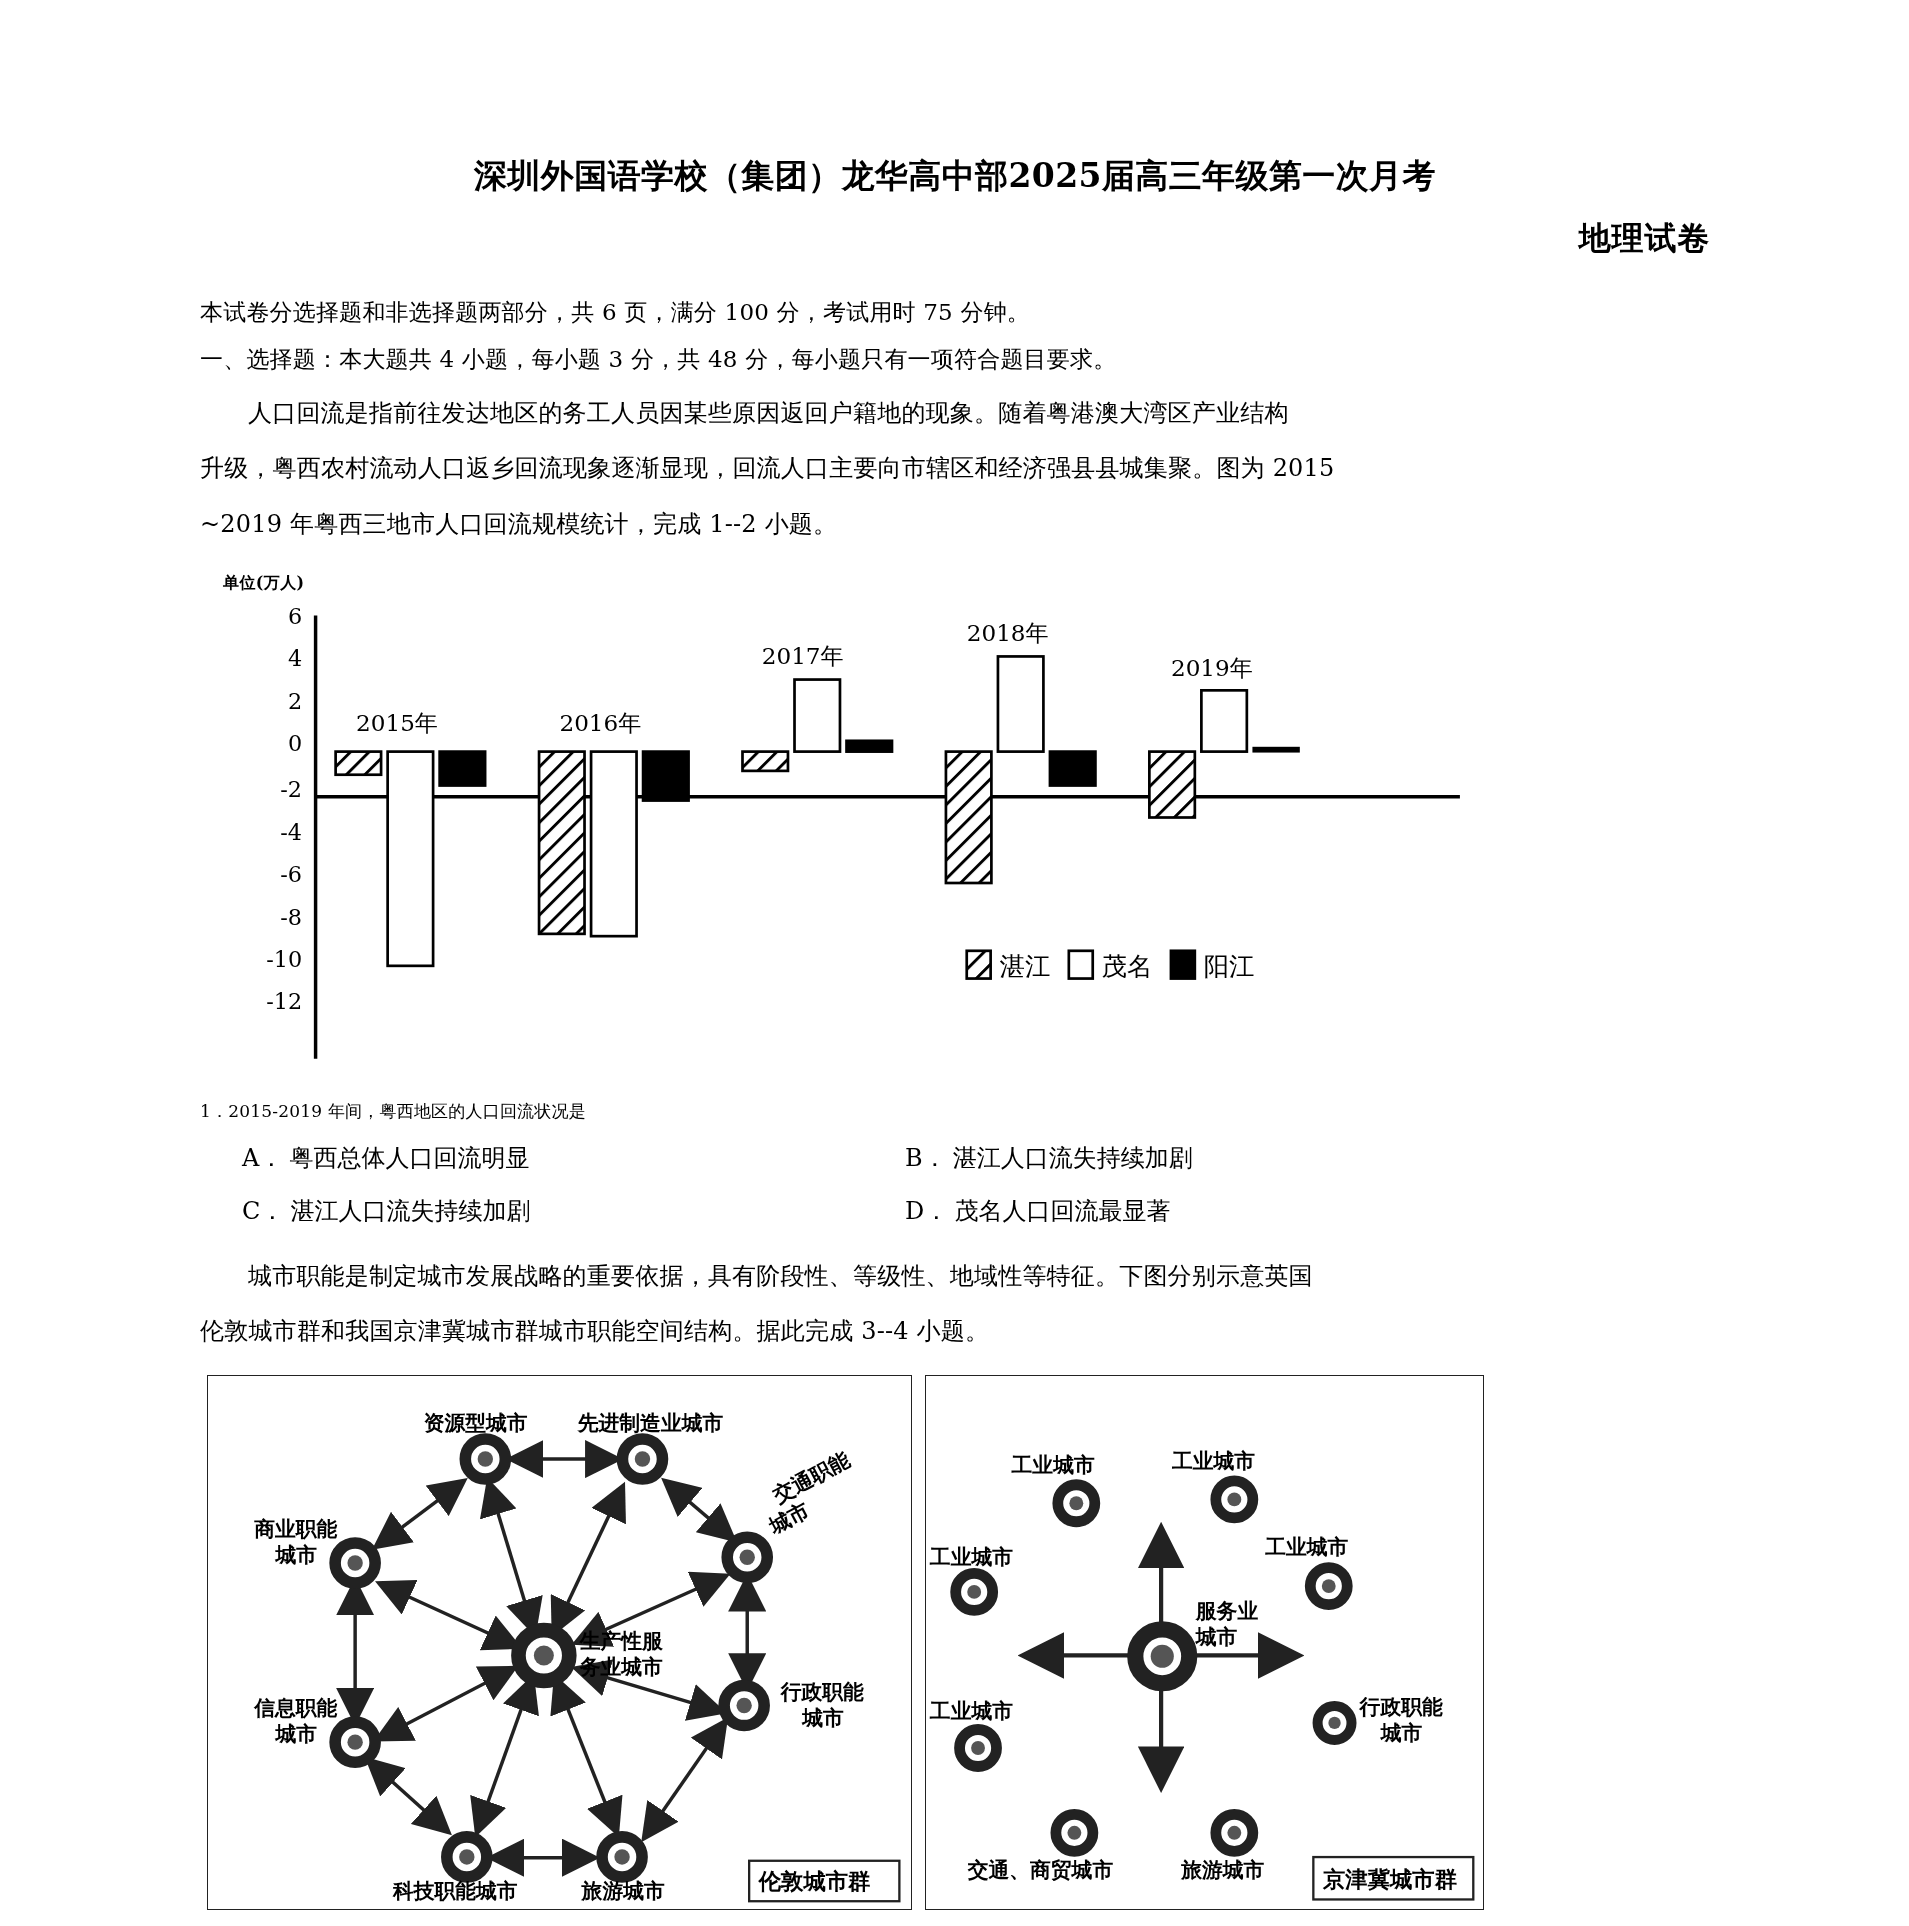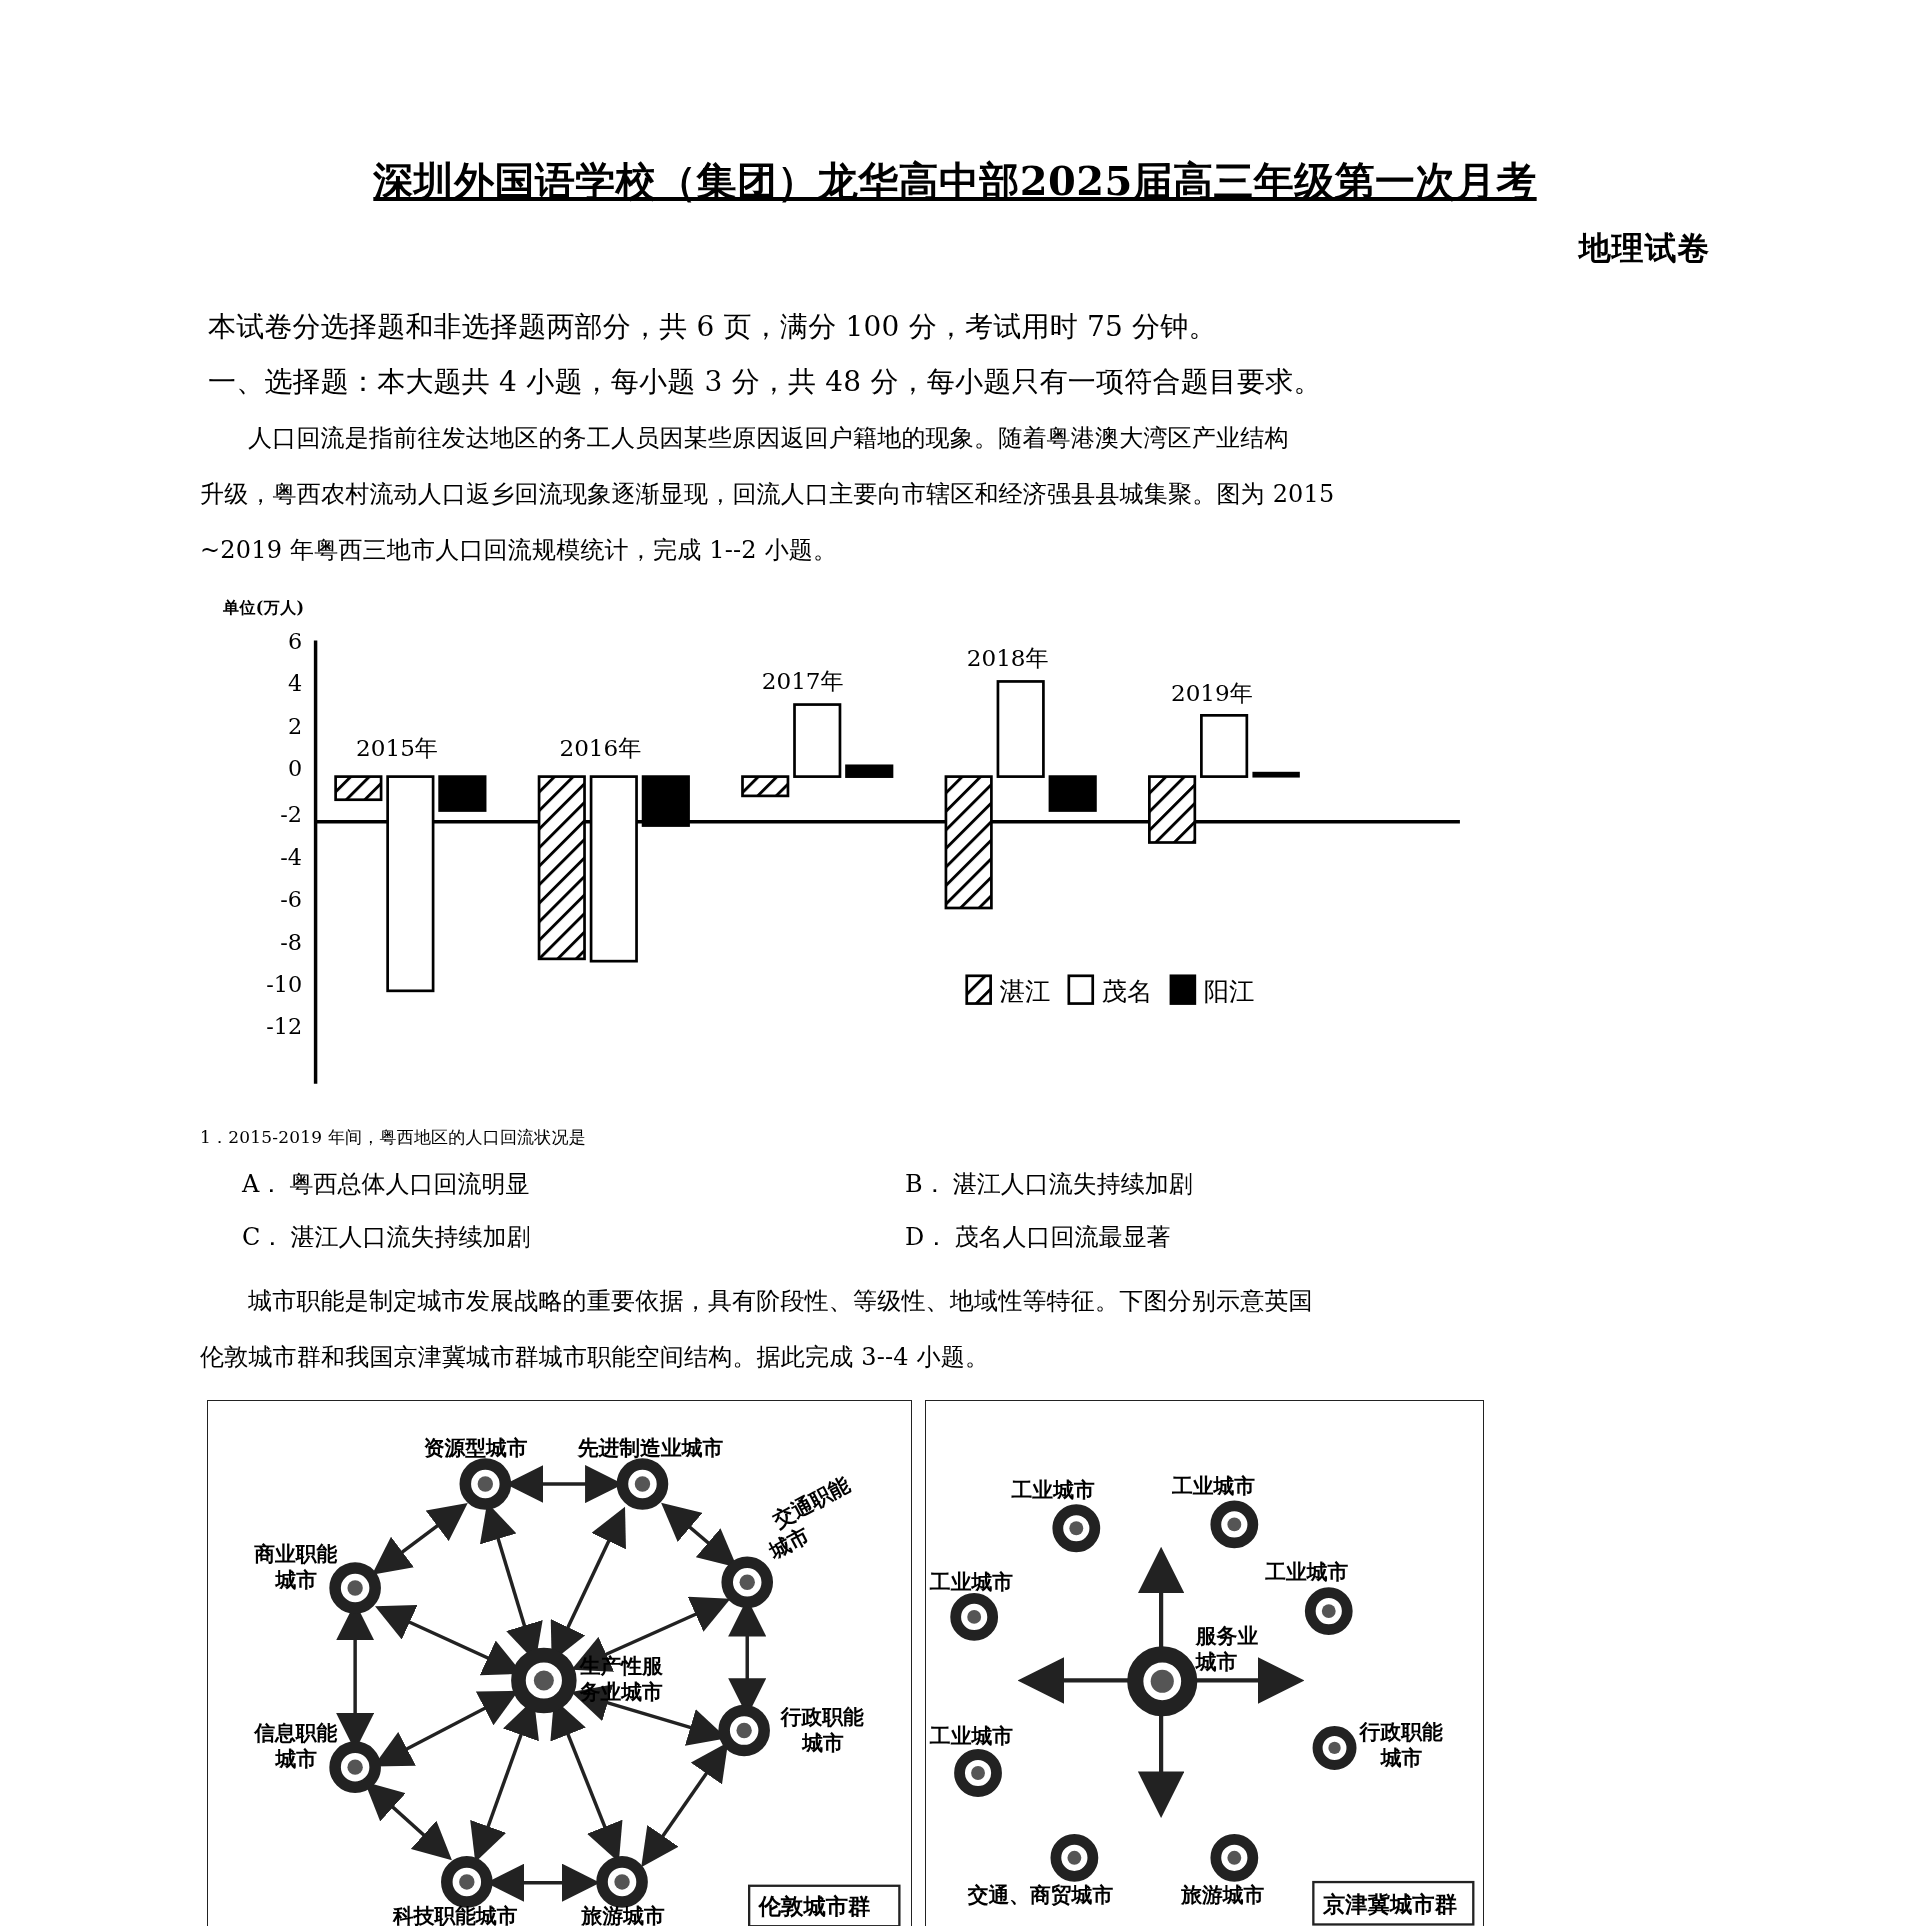--- a/index.html
+++ b/index.html
@@ -13,40 +13,39 @@
   }
   .page {
     position:absolute; left:0; top:0;
     width:1910px; height:2703px;
     padding: 127px 200px 0 200px;
   }
 
   
   .doc-title {
     text-align:center;
-    font-size: 40px;
+    font-size: 33px;
     font-weight: bold;
     letter-spacing: 0.4px;
     line-height: 1.35;
     margin: 27px 0 0 0;
-    text-decoration: underline;
   }
   .doc-subtitle {
     text-align:right;
     font-size: 32px;
     font-weight: bold;
     margin: 18.5px 0 0 0;
     letter-spacing: 0.8px;
   }
 
   
   .line {
-    font-size: 28px;
+    font-size: 23px;
     line-height: 1.62;
-    margin: 8px;
+    margin: 0;
     letter-spacing: 0.2px;
   }
   .meta1 { margin-top: 33px; }
   .meta2 { margin-top: 10px; }
 
   .para {
     font-size: 24px;
     line-height: 1.78;
     margin: 13px 0 0 0;
     text-align: justify;

